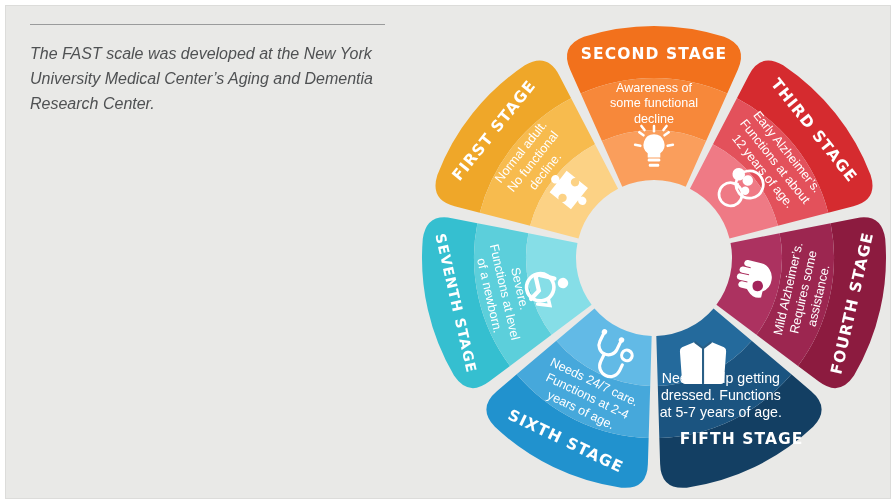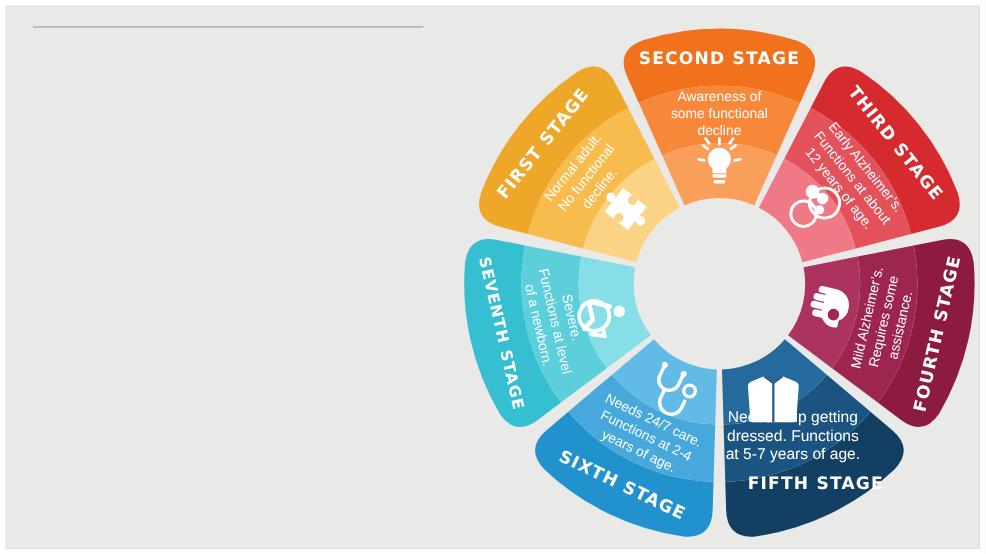--- a/index.html
+++ b/index.html
@@ -56,20 +56,21 @@
   }
   .desc.big{font-size:14.2px;}
 </style>
 </head>
 <body>
 
 <div id="page">
 
   <div class="left-col">
     <div class="rule"></div>
+    <p class="para-italic">The FAST scale was developed at the New York University Medical Center’s Aging and Dementia Research Center.</p>
   </div>
 
   <div class="wheel">
     <svg viewBox="0 0 488 492" xmlns="http://www.w3.org/2000/svg">
       <defs>
 
         <clipPath id="clip1">
             <path d="M0,-34 C 26,-34 46,-48 66,-78 L 118,-170 A 22,22 0 0 1 150,-178 L 168,-166 A 22,22 0 0 1 174,-136 L 120,-44 C 102,-14 102,12 120,40 A 22,22 0 0 1 96,72 L -96,72 A 22,22 0 0 1 -120,40 C -102,12 -102,-14 -120,-44 Z"></path>
           </clipPath>
       </defs>

